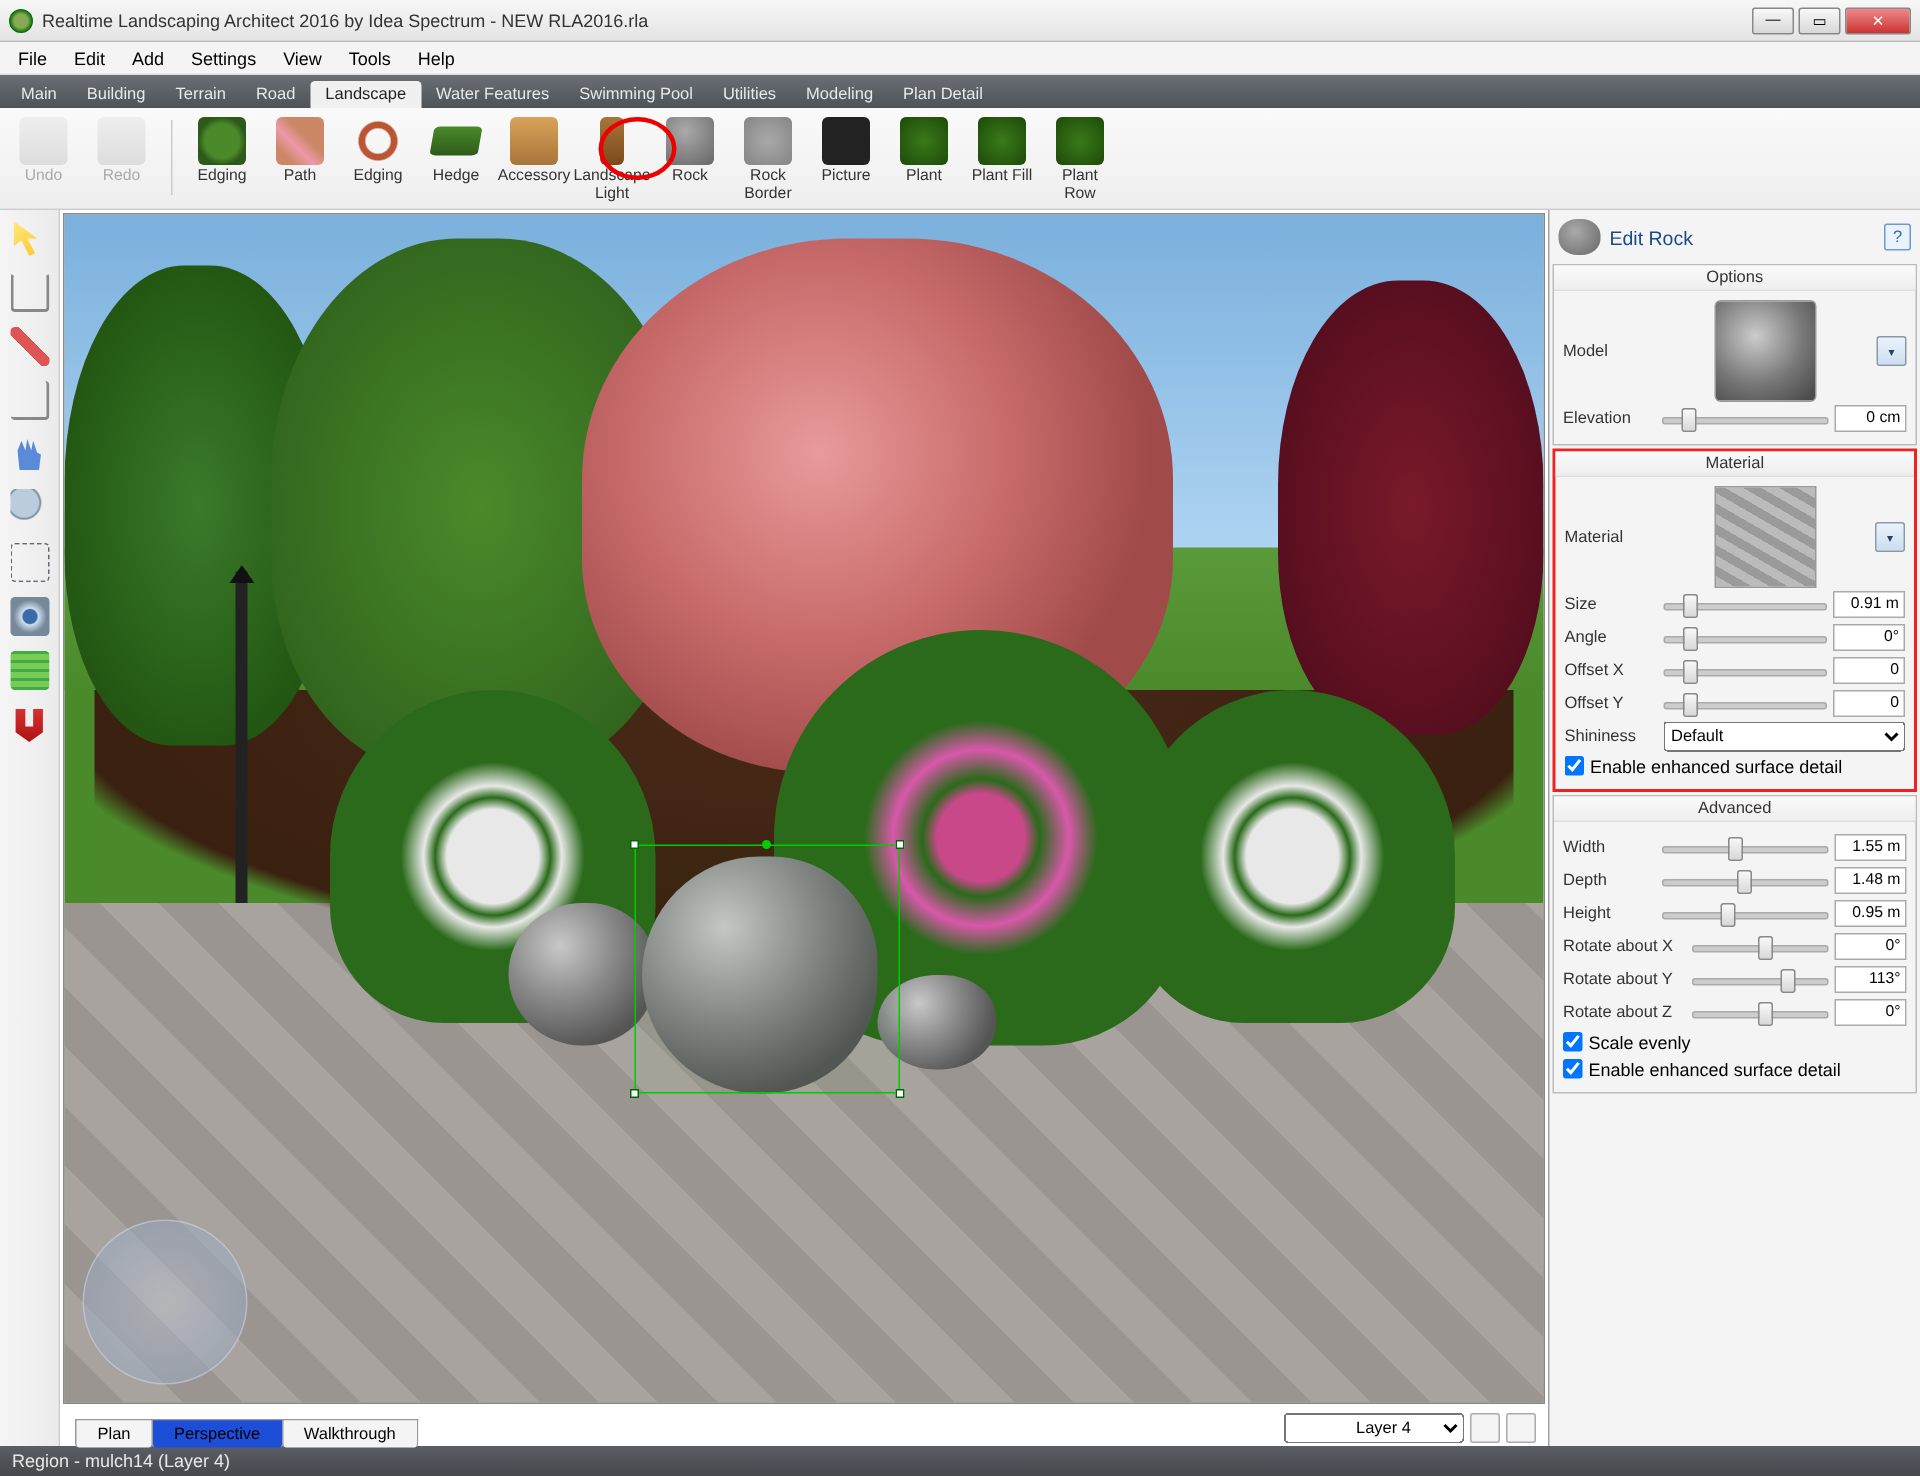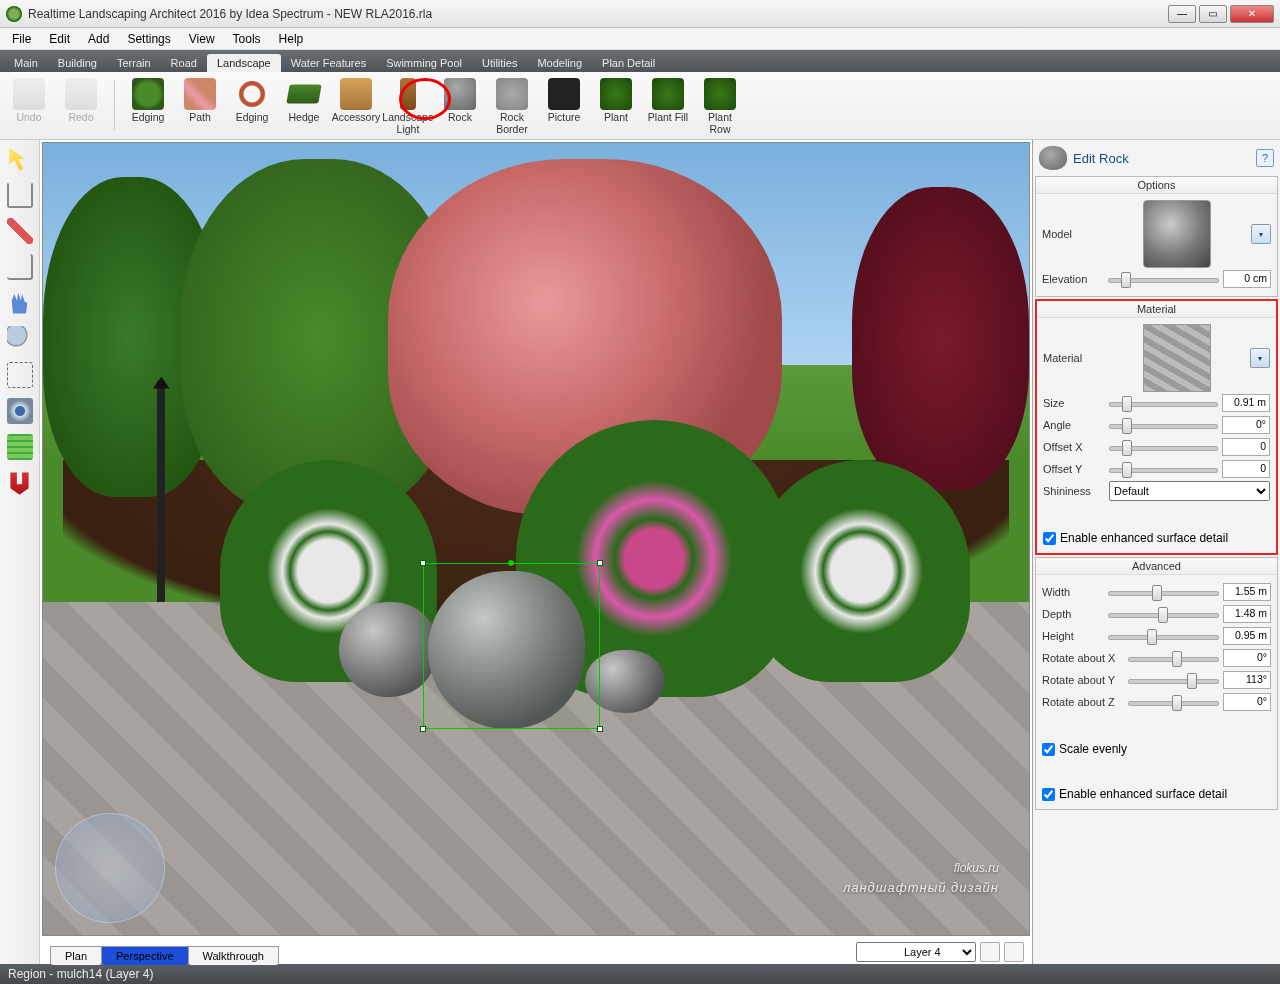--- a/index.html
+++ b/index.html
@@ -111,21 +111,21 @@
 .row label { width: 62px; font-size: 11px; color:#333; }
 .row .slider { flex:1; height: 18px; position:relative; }
 .row .slider::before { content:""; position:absolute; left:0; right:0; top:8px; height:3px; background:#ccc; border-radius:2px; border:1px solid #aaa; }
 .row .slider .thumb { position:absolute; top:2px; width:10px; height:16px; background: linear-gradient(#f8f8f8,#d8d8d8); border:1px solid #888; border-radius:2px; }
 .row .val { width: 48px; height:18px; border:1px solid #aaa; background:#fff; font-size:10.5px; text-align:right; padding:1px 3px; }
 .thumb-pic { width:68px; height:68px; border:1px solid #999; background:#eee; margin: 0 auto; }
 .thumb-pic.rock { background: radial-gradient(circle at 40% 35%,#ccc,#777 55%,#444); border-radius: 4px; }
 .thumb-pic.gray { background: repeating-linear-gradient(30deg,#bbb 0 6px,#9a9a9a 6px 12px); }
 .dd-btn { width:20px; height:20px; border:1px solid #89a; background: linear-gradient(#eaf2fc,#cde); border-radius:2px; display:flex; align-items:center; justify-content:center; font-size:8px; color:#246; }
 .model-row { display:flex; align-items:center; gap:6px; justify-content:center; }
-.cbrow { display:flex; align-items:center; gap:4px; font-size:11px; padding: 2px 0; margin-top: 27px; }
+.cbrow { display:flex; align-items:flex-start; gap:4px; font-size:11px; padding: 2px 0; }
 .cbrow input { width:13px; height:13px; }
 .selrow select { flex:1; height:20px; font-size:11px; }
 
 .statusbar { height: 20px; background: linear-gradient(#5a5f65,#45484d); color:#e8e8e8; font-size:11px; padding: 2px 8px; display:flex; align-items:center; }
 
 .watermark { position:absolute; right:30px; bottom:40px; color:rgba(255,255,255,0.85); font-family: Georgia,serif; font-size: 32px; font-style: italic; text-shadow: 0 1px 3px rgba(0,0,0,0.5); pointer-events:none; text-align: right; }
 .watermark .sub { font-size: 13px; letter-spacing: 1px; display:block; }
 </style>
 </head>
 <body>
@@ -259,24 +259,20 @@
         <div class="rock3d r2"></div>
         <div class="rock3d r3"></div>
         <div class="sel-box">
           <div class="h" style="top:-4px;left:-4px"></div>
             <div class="h" style="top:-4px;right:-4px"></div>
           <div class="h" style="bottom:-4px;left:-4px"></div>
             <div class="h" style="bottom:-4px;right:-4px"></div>
         </div>
       </div>
       <div class="nav-wheel"></div>
-      <div class="watermark">
-        <span>flokus.ru</span>
-        <span class="sub">ландшафтный дизайн</span>
-      </div>
     </div>
     <div class="viewport-bottom">
       <div class="view-tabs">
         <div class="vt">Plan</div>
         <div class="vt active">Perspective</div>
         <div class="vt">Walkthrough</div>
       </div>
       <div class="layer-bar">
         <select><option>Layer 4</option></select>
         <div class="sb"></div>

